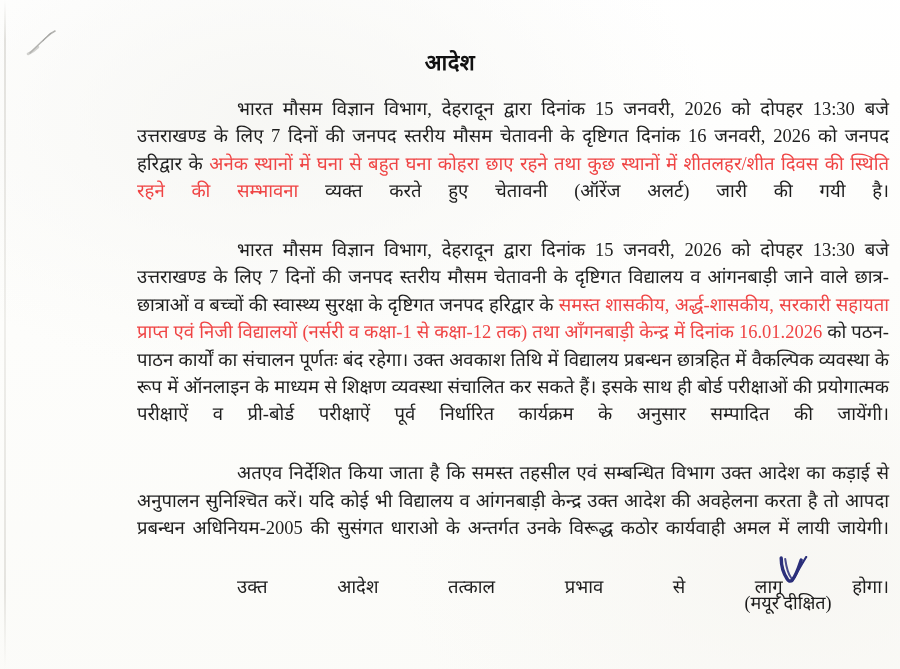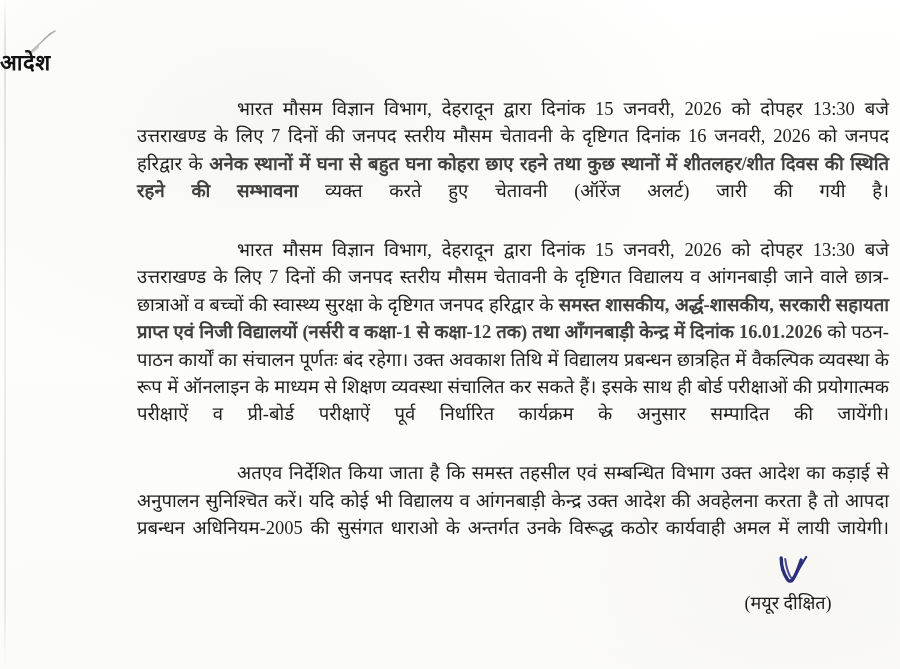--- a/index.html
+++ b/index.html
@@ -59,20 +59,21 @@
     top: 0;
     width: 900px;
     height: 669px;
   }
 
   .title {
     position: absolute;
     left: 0;
     top: 46px;
     width: 900px;
+    text-align: center;
     font-size: 22px;
     font-weight: bold;
     letter-spacing: 0.5px;
     color: #111111;
   }
 
   .body-text {
     position: absolute;
     left: 137px;
     top: 96px;
@@ -93,22 +94,22 @@
     margin-top: 4px;
   }
   
   p.para::after {
     content: "";
     display: inline-block;
     width: 100%;
   }
 
   b.em {
-    font-weight: bold;
-    color: #404040;
+    font-weight: normal;
+    color: #ef4444;
   }
 
   
   .sign-block {
     position: absolute;
     left: 690px;
     top: 556px;
     width: 196px;
     text-align: center;
   }
@@ -146,20 +147,21 @@
 </div>
 
 <div class="doc">
 
   <div class="title">आदेश</div>
 
   <div class="body-text">
     <p class="para"><span>भारत मौसम विज्ञान विभाग, देहरादून द्वारा दिनांक 15 जनवरी, 2026 को दोपहर 13:30 बजे उत्तराखण्ड के लिए 7 दिनों की जनपद स्तरीय मौसम चेतावनी के दृष्टिगत दिनांक 16 जनवरी, 2026 को जनपद हरिद्वार के </span><b class="em">अनेक स्थानों में घना से बहुत घना कोहरा छाए रहने तथा कुछ स्थानों में शीतलहर/शीत दिवस की स्थिति रहने की सम्भावना</b><span> व्यक्त करते हुए चेतावनी (ऑरेंज अलर्ट) जारी की गयी है।</span></p>
     <p class="para"><span>भारत मौसम विज्ञान विभाग, देहरादून द्वारा दिनांक 15 जनवरी, 2026 को दोपहर 13:30 बजे उत्तराखण्ड के लिए 7 दिनों की जनपद स्तरीय मौसम चेतावनी के दृष्टिगत विद्यालय व आंगनबाड़ी जाने वाले छात्र-छात्राओं व बच्चों की स्वास्थ्य सुरक्षा के दृष्टिगत जनपद हरिद्वार के </span><b class="em">समस्त शासकीय, अर्द्ध-शासकीय, सरकारी सहायता प्राप्त एवं निजी विद्यालयों (नर्सरी व कक्षा-1 से कक्षा-12 तक) तथा ऑंगनबाड़ी केन्द्र में दिनांक 16.01.2026</b><span> को पठन-पाठन कार्यों का संचालन पूर्णतः बंद रहेगा। उक्त अवकाश तिथि में विद्यालय प्रबन्धन छात्रहित में वैकल्पिक व्यवस्था के रूप में ऑनलाइन के माध्यम से शिक्षण व्यवस्था संचालित कर सकते हैं। इसके साथ ही बोर्ड परीक्षाओं की प्रयोगात्मक परीक्षाऐं व प्री-बोर्ड परीक्षाऐं पूर्व निर्धारित कार्यक्रम के अनुसार सम्पादित की जायेंगी।</span></p>
     <p class="para"><span>अतएव निर्देशित किया जाता है कि समस्त तहसील एवं सम्बन्धित विभाग उक्त आदेश का कड़ाई से अनुपालन सुनिश्चित करें। यदि कोई भी विद्यालय व आंगनबाड़ी केन्द्र उक्त आदेश की अवहेलना करता है तो आपदा प्रबन्धन अधिनियम-2005 की सुसंगत धाराओ के अन्तर्गत उनके विरूद्ध कठोर कार्यवाही अमल में लायी जायेगी।</span></p>
+    <p class="para"><span>उक्त आदेश तत्काल प्रभाव से लागू होगा।</span></p>
   </div>
 
   <div class="sign-block">
     <div class="sign-mark">
       <svg width="60" height="34" viewBox="0 0 60 34">
         <path d="M10 2 C10 9, 12 17, 16 23 C17 25, 19 26, 21 24 C24 21, 27 13, 30 4" stroke="#2b2f7a" stroke-width="3.4" fill="none" stroke-linecap="round" stroke-linejoin="round"></path>
         <path d="M14 3 C15 10, 17 18, 20 22" stroke="#2b2f7a" stroke-width="2" fill="none" stroke-linecap="round" opacity="0.85"></path>
         <path d="M21 25 C25 18, 30 9, 35 1" stroke="#2b2f7a" stroke-width="2.2" fill="none" stroke-linecap="round"></path>
       </svg>
     </div>

